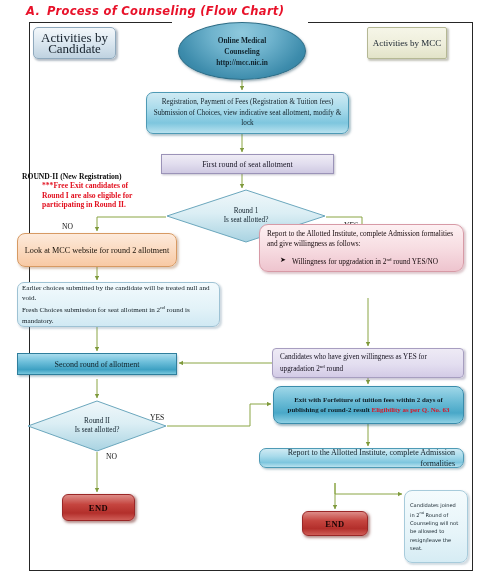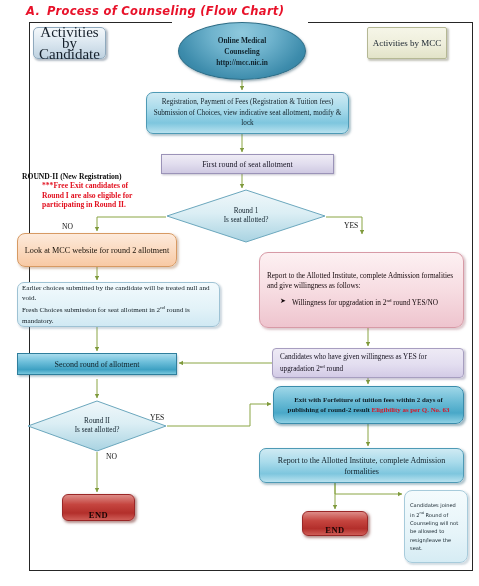--- a/index.html
+++ b/index.html
@@ -30,25 +30,25 @@
     background:#ffffff;
   }
 
   
   .node{position:absolute;box-sizing:border-box;display:flex;
         align-items:center;justify-content:center;text-align:center;}
   .node .txt{display:block;width:100%;}
 
   
   .hdr-cand{
-    left:33px;top:27px;width:73px;height:32px;border-radius:5px;
+    left:33px;top:27px;width:83px;height:32px;border-radius:5px;
     border:1px solid #8fa9bd;
     background:linear-gradient(180deg,#f4f8fb 0%,#dbe7f0 48%,#bfd2e0 100%);
     box-shadow:1.5px 1.5px 2px rgba(90,110,130,.45);
-    font-size:15px;color:#15202b;line-height:11px;
+    font-size:13px;color:#15202b;line-height:11px;
   }
   .hdr-mcc{
     left:367px;top:27px;width:80px;height:32px;border-radius:2px;
     border:1px solid #b5b894;
     background:linear-gradient(180deg,#f6f6e8 0%,#eeeedb 55%,#e2e3c8 100%);
     box-shadow:1.5px 1.5px 2px rgba(120,120,95,.42);
     font-size:9px;color:#15202b;line-height:11px;
   }
 
   
@@ -115,21 +115,21 @@
     font-size:8px;color:#0f2027;
   }
 
   
   .pink{
     border:1px solid #d79aa6;border-radius:9px;
     background:linear-gradient(180deg,#fdf0f2 0%,#f7dde2 50%,#eec4ce 100%);
     box-shadow:1.3px 1.5px 2.2px rgba(160,100,115,.35);
     color:#15090c;
   }
-  .report1{left:259px;top:252px;width:205px;height:76px;
+  .report1{left:259px;top:224px;width:205px;height:48px;
            font-size:7.3px;line-height:10.4px;text-align:left;padding:5px 7px;}
   .report1 .bullet-row{display:flex;margin-top:5px;padding-left:13px;}
   .report1 .bull{margin-right:6px;font-family:"DejaVu Sans",sans-serif;font-size:7px;}
 
   
   .willing{
     left:272px;top:348px;width:192px;height:30px;
     border:1px solid #a79ec0;border-radius:4px;
     background:linear-gradient(180deg,#eeeaf5 0%,#e3def0 55%,#d3cbe6 100%);
     box-shadow:1.2px 1.4px 2px rgba(110,100,140,.35);
@@ -141,29 +141,29 @@
     left:273px;top:386px;width:191px;height:38px;
     border:1px solid #3a8cab;border-radius:8px;
     background:linear-gradient(180deg,#9fd7e8 0%,#6cbcd6 40%,#49a8c8 72%,#8ed0e4 100%);
     box-shadow:1.4px 1.6px 2.3px rgba(40,95,120,.45);
     font-size:6.9px;line-height:10px;font-weight:bold;color:#0f1f28;
     padding:3px 6px;
   }
   .exitbox .red{color:#d81626;}
 
   
-  .report2{left:259px;top:448px;width:205px;height:35px;
-           font-size:8px;line-height:11px;text-align:center;padding:4px 8px;}
+  .report2{left:259px;top:448px;width:205px;height:20px;
+           font-size:8px;line-height:11px;text-align:right;padding:4px 8px;}
 
   
   .endbox{
     border:1px solid #9a2727;border-radius:6px;
     background:linear-gradient(180deg,#dd8c87 0%,#c5453f 38%,#b32f2b 72%,#cf5d57 100%);
     box-shadow:1.5px 1.8px 2.6px rgba(110,35,30,.5);
-    font-size:8.5px;font-weight:bold;color:#1a0404;letter-spacing:.5px;align-items:flex-end;
+    font-size:8.5px;font-weight:bold;color:#1a0404;letter-spacing:.5px;
   }
   .end1{left:62px;top:494px;width:73px;height:27px;}
   .end2{left:302px;top:511px;width:66px;height:25px;}
 
   
   .smallnote{
     left:404px;top:490px;width:64px;height:73px;
     border:1px solid #a7cbdb;border-radius:8px;
     background:linear-gradient(180deg,#f4fbfd 0%,#e6f4f9 60%,#d6ecf4 100%);
     box-shadow:1.1px 1.3px 1.8px rgba(110,140,160,.3);

